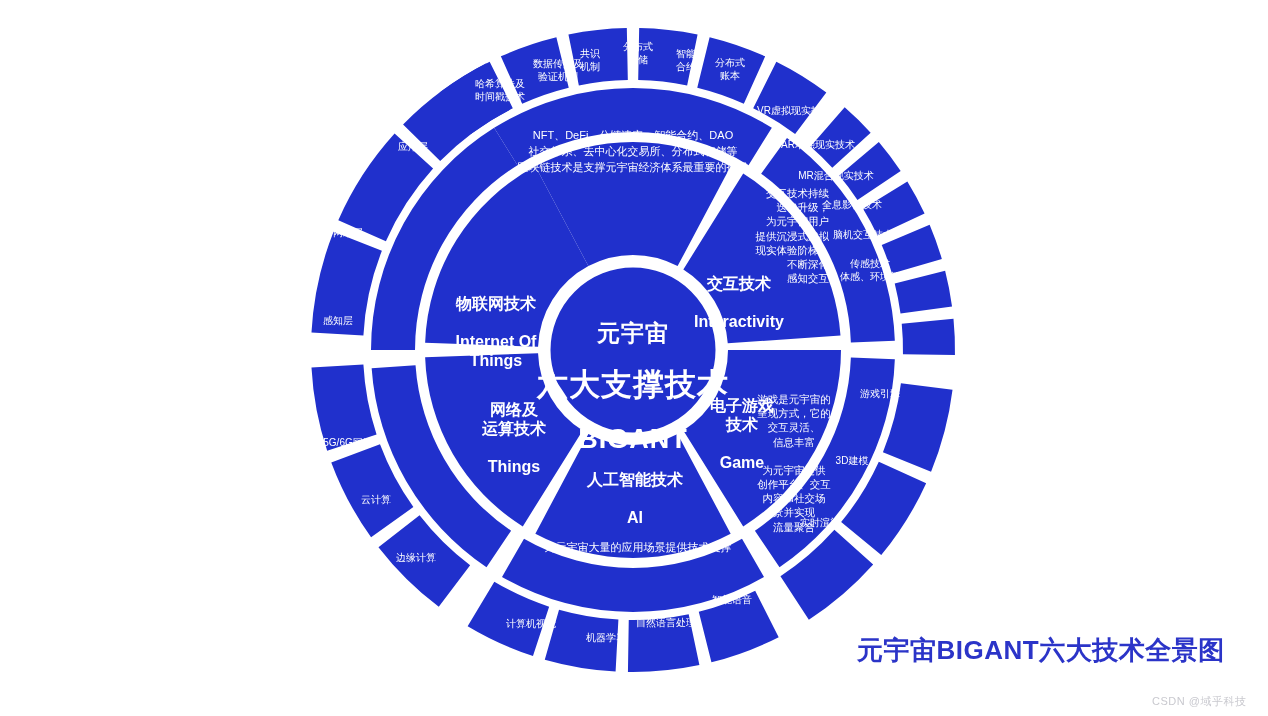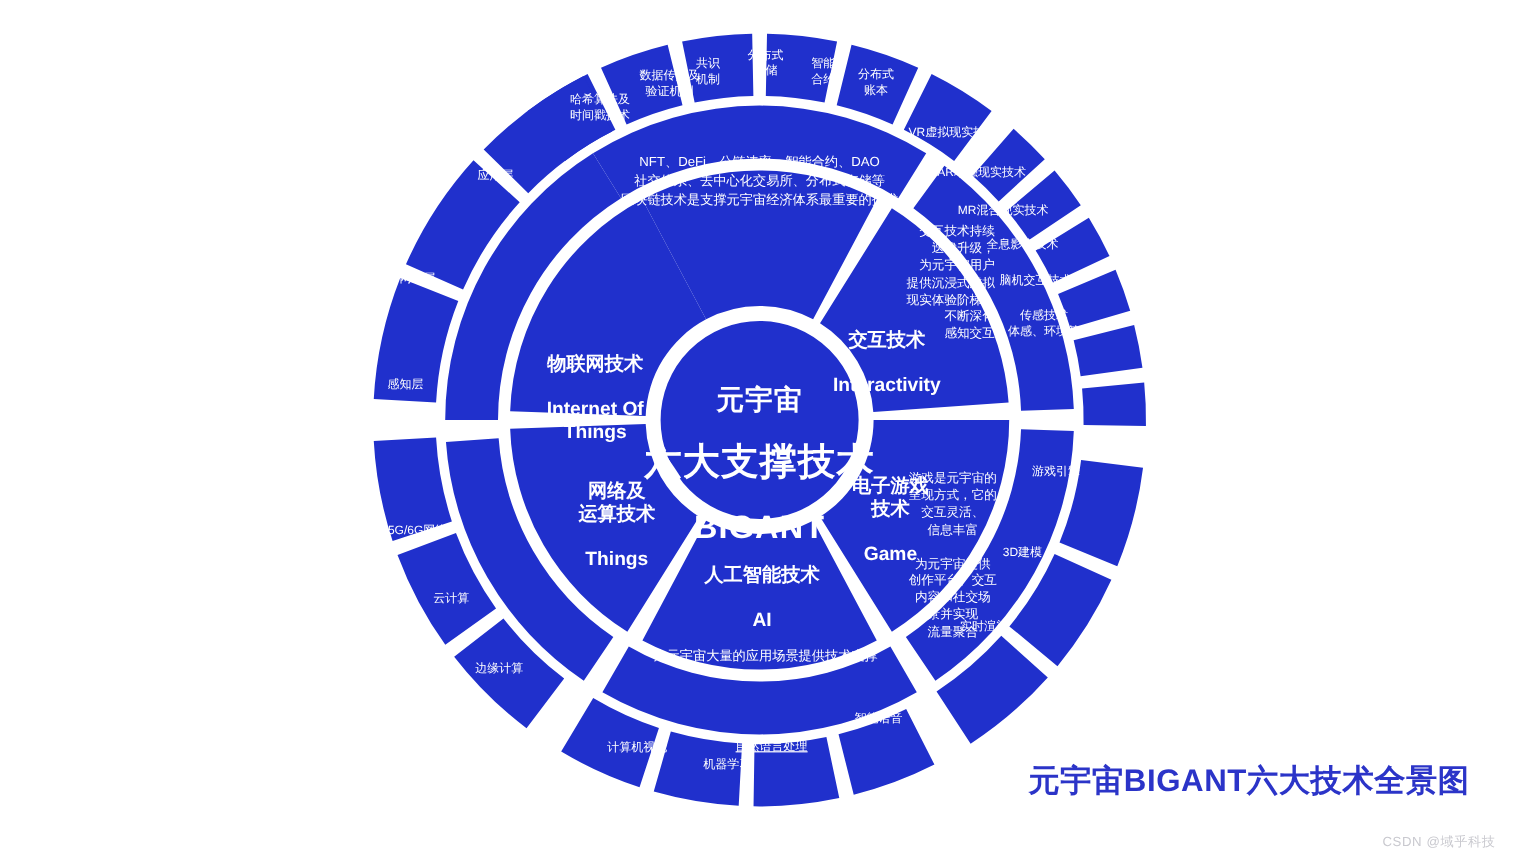--- a/index.html
+++ b/index.html
@@ -150,21 +150,21 @@
   <div class="lbl leaf" style="left:802px;top:199px;width:100px;">全息影像技术</div>
   <div class="lbl leaf" style="left:813px;top:229px;width:100px;">脑机交互技术</div>
   <div class="lbl leaf" style="left:824px;top:258px;width:92px;">传感技术
 体感、环境等</div>
 
   <div class="lbl leaf" style="left:842px;top:388px;width:76px;">游戏引擎</div>
   <div class="lbl leaf" style="left:820px;top:455px;width:64px;">3D建模</div>
   <div class="lbl leaf" style="left:784px;top:517px;width:72px;">实时渲染</div>
 
   <div class="lbl leaf" style="left:700px;top:594px;width:64px;">智能语音</div>
-  <div class="lbl leaf" style="left:597px;top:617px;width:92px;text-decoration:underline;">自然语言处理</div>
+  <div class="lbl leaf" style="left:620px;top:617px;width:92px;">自然语言处理</div>
   <div class="lbl leaf" style="left:572px;top:632px;width:68px;">机器学习</div>
   <div class="lbl leaf" style="left:491px;top:618px;width:80px;">计算机视觉</div>
 
   <div class="lbl leaf" style="left:382px;top:552px;width:68px;">边缘计算</div>
   <div class="lbl leaf" style="left:346px;top:494px;width:60px;">云计算</div>
   <div class="lbl leaf" style="left:310px;top:437px;width:76px;">5G/6G网络</div>
 
   <div class="lbl leaf" style="left:308px;top:315px;width:60px;">感知层</div>
   <div class="lbl leaf" style="left:318px;top:227px;width:60px;">网络层</div>
   <div class="lbl leaf" style="left:383px;top:141px;width:60px;">应用层</div>

